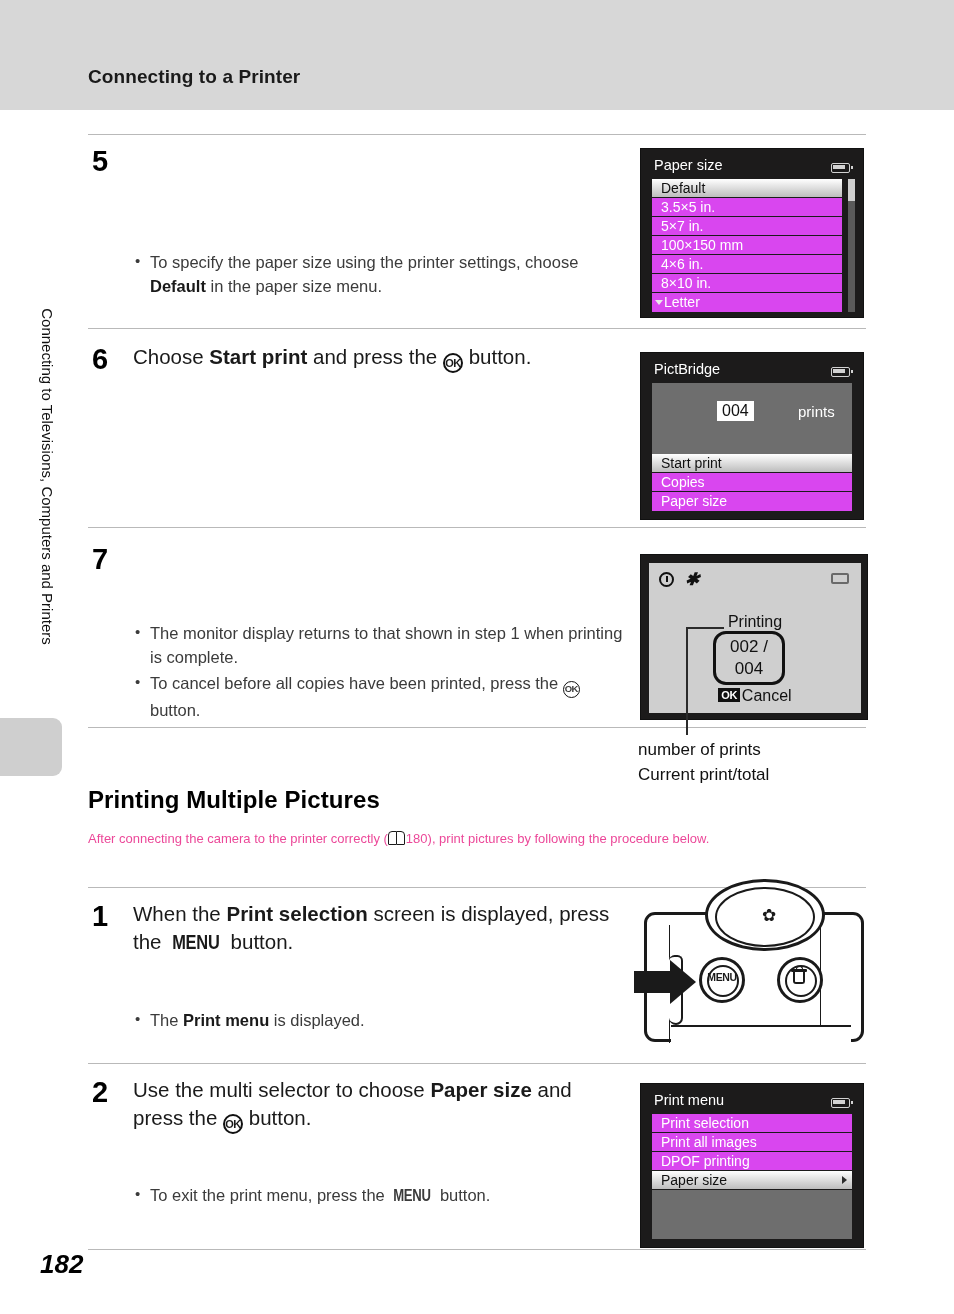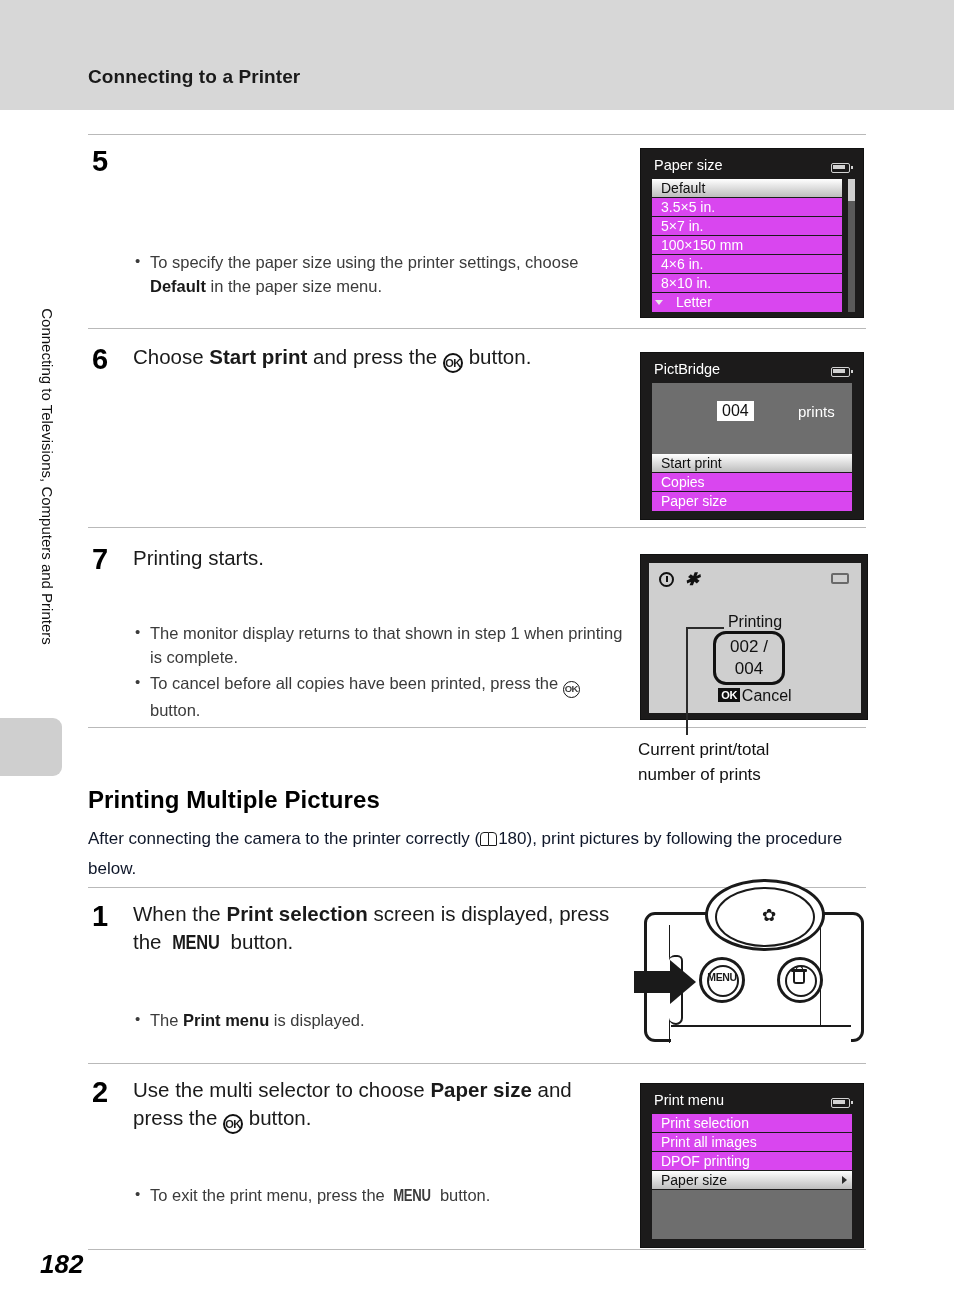--- a/index.html
+++ b/index.html
@@ -94,21 +94,21 @@
   .book:before { left: 0; border-radius: 4px 1px 1px 1px; }
   .book:after { right: 0; }
 
   
   .section-h {
     position: absolute; left: 88px; top: 786px;
     font-size: 24px; font-weight: 700; color: #000; letter-spacing: .1px;
   }
   .section-p {
     position: absolute; left: 88px; top: 824px; width: 778px;
-    font-size: 17px; line-height: 30px; color: #0f172a;
+    font-size: 13px; line-height: 30px; color: #ec4899;
   }
 
   
   .pageno {
     position: absolute; left: 40px; top: 1249px;
     font-size: 26px; font-weight: 700; font-style: italic; color: #000;
   }
 
   
   .lcd {
@@ -332,21 +332,21 @@
   <div class="lcd" style="left:640px; top:148px; width:224px; height:170px;">
     <div class="lcd-title">Paper size</div>
     <div class="batt"></div>
     <div class="menu-list" style="left:11px; top:30px; width:190px; height:133px;">
       <div class="mi sel">Default</div>
       <div class="mi">3.5×5 in.</div>
       <div class="mi">5×7 in.</div>
       <div class="mi">100×150 mm</div>
       <div class="mi">4×6 in.</div>
       <div class="mi">8×10 in.</div>
-      <div class="mi last" style="padding-left:24px;">
+      <div class="mi last" style="padding-left:12px;">
         <span class="caret-down"></span>
         <span>Letter</span>
       </div>
     </div>
     <div class="scroll-track" style="left:207px; top:30px; height:133px;"></div>
     <div class="scroll-thumb" style="left:207px; top:30px; height:22px;"></div>
   </div>
 
   <div class="step-num" style="left:92px; top:345px;">6</div>
   <div class="step-body" style="left:133px; top:343px; width:490px;">
@@ -360,21 +360,20 @@
     <div class="pb-count" style="left:76px; top:48px;">004</div>
     <div class="pb-prints" style="left:114px; top:50px;">prints</div>
     <div class="menu-list" style="left:11px; top:101px; width:200px; height:57px; background:transparent;">
       <div class="mi sel">Start print</div>
       <div class="mi">Copies</div>
       <div class="mi last">Paper size</div>
     </div>
   </div>
 
   <div class="step-num" style="left:92px; top:545px;">7</div>
-  <div class="step-body" style="left:133px; top:544px; width:480px;">Printing starts.</div>
   <div class="bullets" style="left:133px; top:583px; width:490px;">
     <div class="bl"><span>The monitor display returns to that shown in step 1 when printing is complete.</span></div>
     <div class="bl"><span>To cancel before all copies have been printed, press the </span><span class="ok sm">OK</span><span> button.</span></div>
   </div>
 
   <div class="lcd" style="left:640px; top:554px; width:228px; height:166px; background:#1c1b1b;">
     <div class="print-screen" style="left:8px; top:8px; width:212px; height:150px;">
       <div class="ps-icons">
         <span class="ps-icon-clock"></span>
         <span class="ps-icon-shake">✱</span>
@@ -384,22 +383,22 @@
       <div class="ps-box" style="left:64px; top:68px; width:72px;">002 / 004</div>
       <div class="ps-cancel" style="top:124px;">
         <span class="okbox">OK</span><span>Cancel</span>
       </div>
     </div>
   </div>
 
   <div class="leader-h" style="left:686px; top:627px; width:38px;"></div>
   <div class="leader-v" style="left:686px; top:627px; height:108px;"></div>
   <div class="callout" style="left:638px; top:737px; width:230px;">
+    <div>number of prints</div>
     <div>Current print/total</div>
-    <div>number of prints</div>
   </div>
 
   <div class="section-h">Printing Multiple Pictures</div>
   <div class="section-p">
     <span>After connecting the camera to the printer correctly (</span><span class="book"></span><span>180</span><span>), print pictures by following the procedure below.</span>
   </div>
 
   <div class="step-num" style="left:92px; top:902px;">1</div>
   <div class="step-body" style="left:133px; top:900px; width:480px;">
     <span>When the </span><b>Print selection</b><span> screen is displayed, press the </span><span class="menuglyph">MENU</span><span> button.</span>

